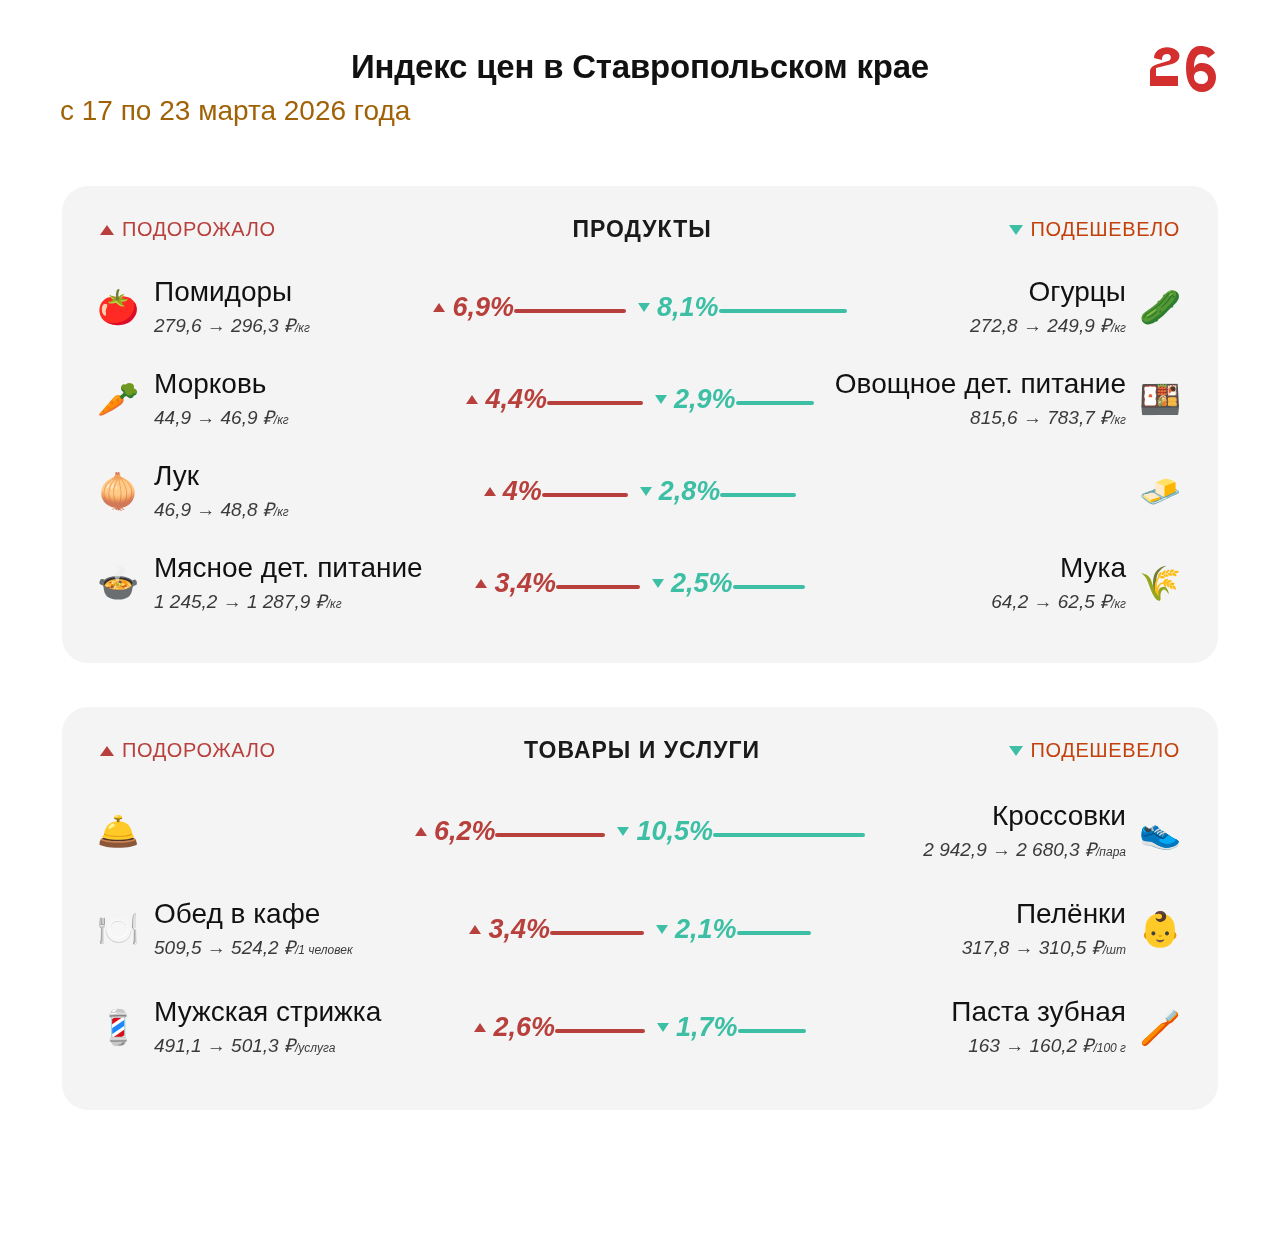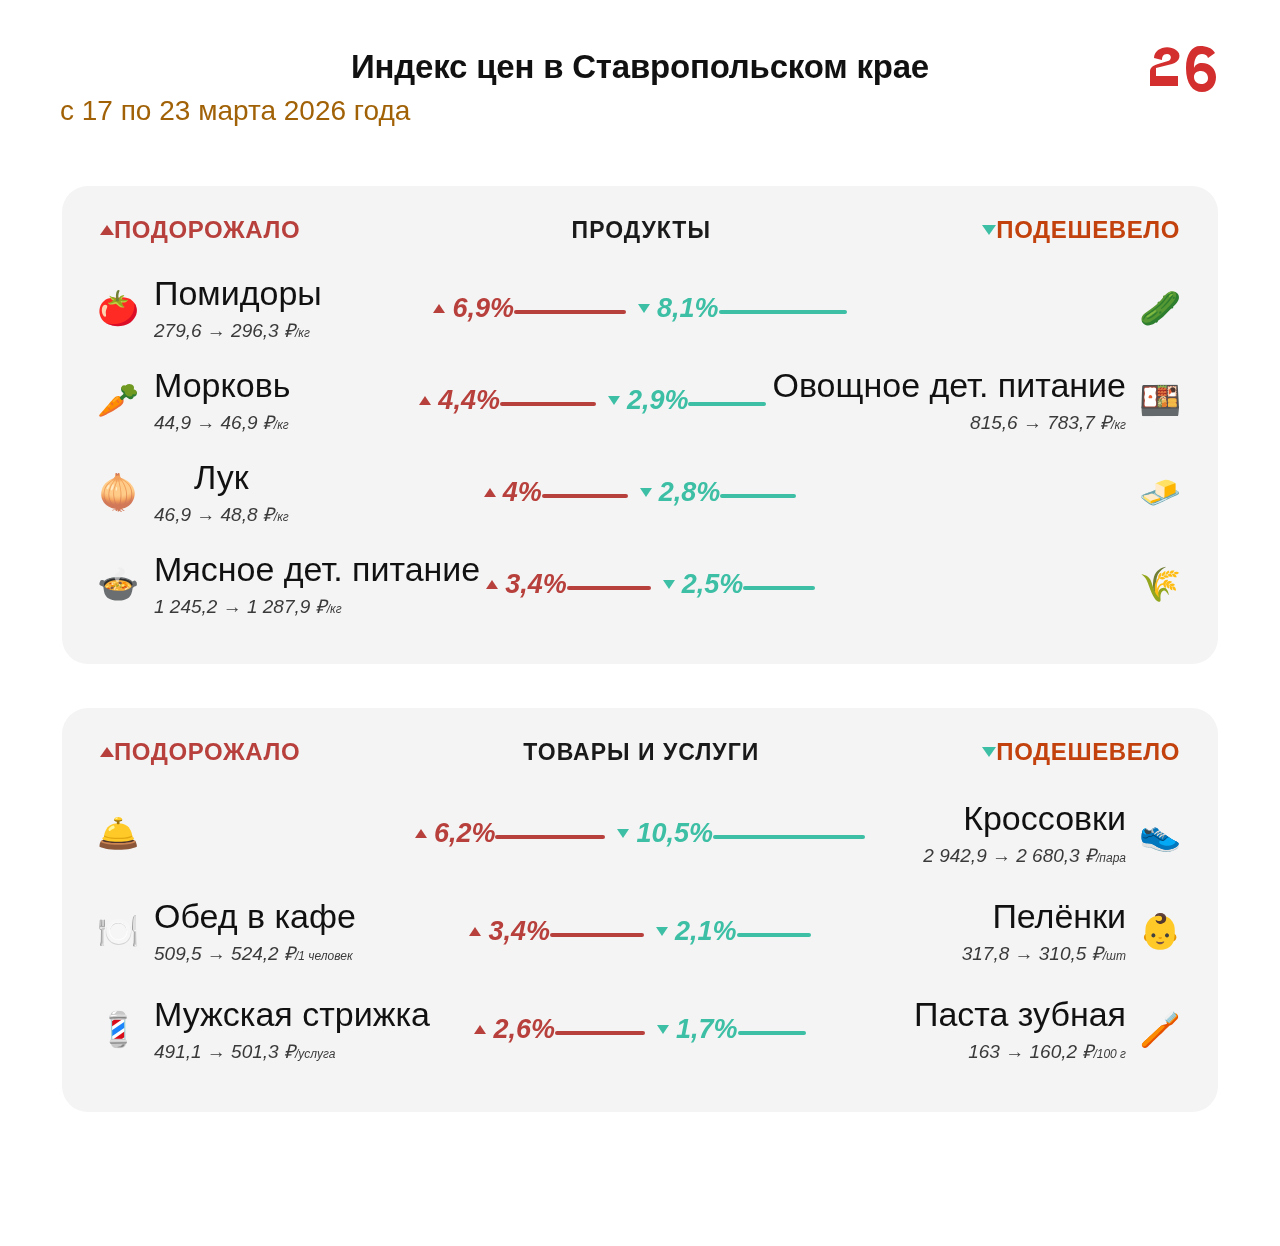--- a/index.html
+++ b/index.html
@@ -59,22 +59,23 @@
   .panel-head {
     display: flex;
     align-items: center;
     justify-content: space-between;
     padding: 0 4px;
     margin-bottom: 18px;
   }
   .head-left, .head-right {
     display: flex;
     align-items: center;
-    font-size: 24px;
-    font-weight: bold;
+    gap: 8px;
+    font-size: 20px;
+    font-weight: normal;
     letter-spacing: 0.6px;
   }
   .head-left { color: #b8403c; }
   .head-right { color: #c2410c; justify-content: flex-end; }
   .head-center {
     font-size: 23px;
     font-weight: bold;
     letter-spacing: 1px;
     color: #1a1a1a;
     text-align: center;
@@ -114,25 +115,24 @@
   .emoji {
     font-size: 34px;
     line-height: 1;
     width: 46px;
     text-align: center;
     flex: none;
   }
   .txt { display: flex; flex-direction: column; }
   .txt.right { align-items: flex-end; text-align: right; }
   .item-name {
-    font-size: 34px;
+    font-size: 28px;
     line-height: 1.15;
     color: #111111;
     white-space: nowrap;
-    text-align: center;
   }
   .item-price {
     font-size: 19px;
     font-style: italic;
     color: #3a3a3a;
     margin-top: 4px;
     white-space: nowrap;
   }
   .item-price .unit { font-size: 12px; }
 
@@ -223,20 +223,24 @@
       </div>
       <div class="pct-block down">
         <div class="pct-line">
             <span class="tri-down-s"></span>
             <span>8,1%</span>
           </div>
         <div class="bar" style="width:128px"></div>
       </div>
     </div>
     <div class="side right">
+      <span class="txt right">
+        <span class="item-name">Огурцы</span>
+        <span class="item-price"><span>272,8 → 249,9 ₽</span><span class="unit">/кг</span></span>
+      </span>
       <span class="emoji">🥒</span>
     </div>
   </div>
 
   <div class="row">
     <div class="side left">
       <span class="emoji">🥕</span>
       <span class="txt">
         <span class="item-name">Морковь</span>
         <span class="item-price"><span>44,9 → 46,9 ₽</span><span class="unit">/кг</span></span>
@@ -314,20 +318,24 @@
       </div>
       <div class="pct-block down">
         <div class="pct-line">
             <span class="tri-down-s"></span>
             <span>2,5%</span>
           </div>
         <div class="bar" style="width:72px"></div>
       </div>
     </div>
     <div class="side right">
+      <span class="txt right">
+        <span class="item-name">Мука</span>
+        <span class="item-price"><span>64,2 → 62,5 ₽</span><span class="unit">/кг</span></span>
+      </span>
       <span class="emoji">🌾</span>
     </div>
   </div>
 </div>
 
 <div class="panel goods">
   <div class="panel-head">
     <div class="head-left">
       <span class="tri-up"></span>
       <span>ПОДОРОЖАЛО</span>

